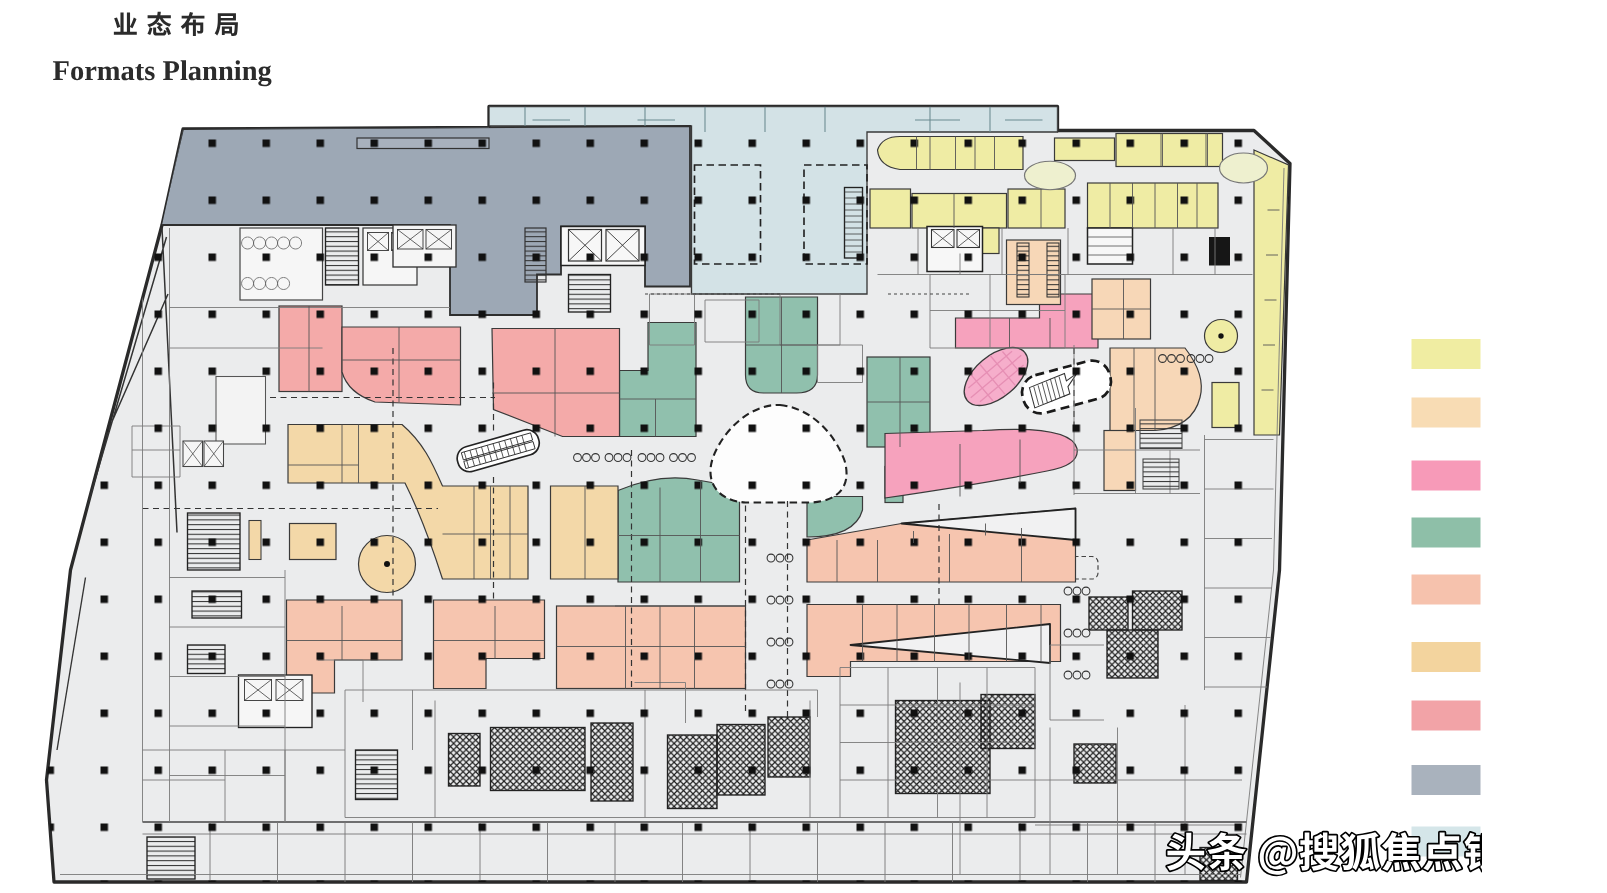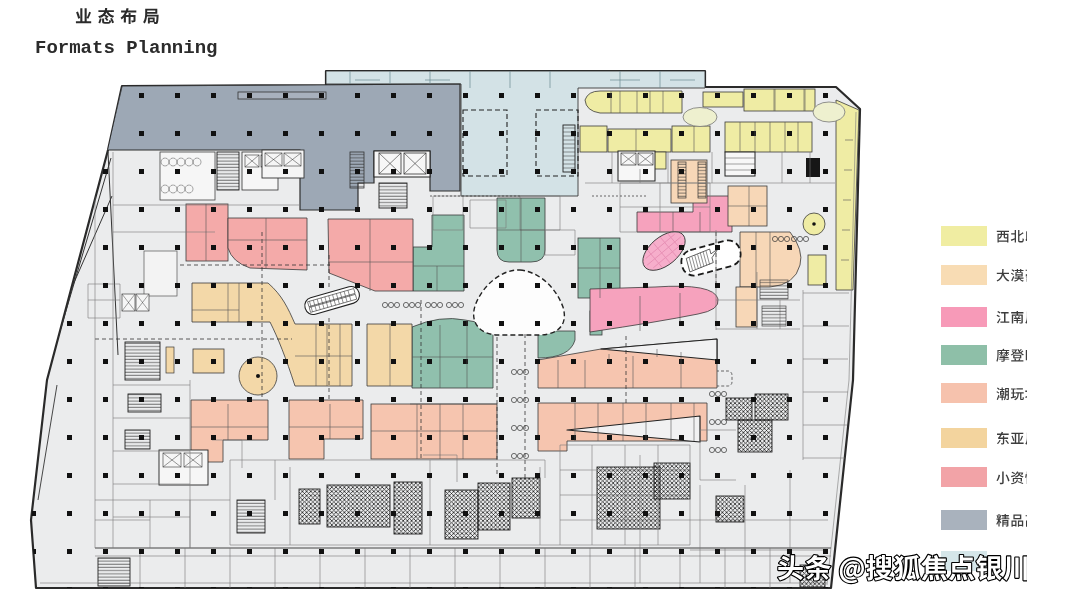--- a/index.html
+++ b/index.html
@@ -1,17 +1,17 @@
 <!DOCTYPE html>
 <html><head>
 <meta charset="utf-8">
 <style>
   html,body{margin:0;padding:0;background:#fff;}
   #page{position:relative;width:988px;height:595px;background:#ffffff;overflow:hidden;
-        font-family:Liberation Mono, monospace;padding-left:39px;}
+        font-family:Liberation Serif, serif;}
   svg{position:absolute;left:0;top:0;}
 </style>
 </head>
 <body>
 <div id="page">
 <svg width="1071" height="595" viewBox="0 0 1071 595">
 <defs>
   <clipPath id="planclip">
     <path d="M122,86 L326,85 L326,71 L705,71 L705,87 L836,87 L860,109 L853,380 L831,588 L36,588 L31,520 L47,380 L108,150 Z"></path>
   </clipPath>

